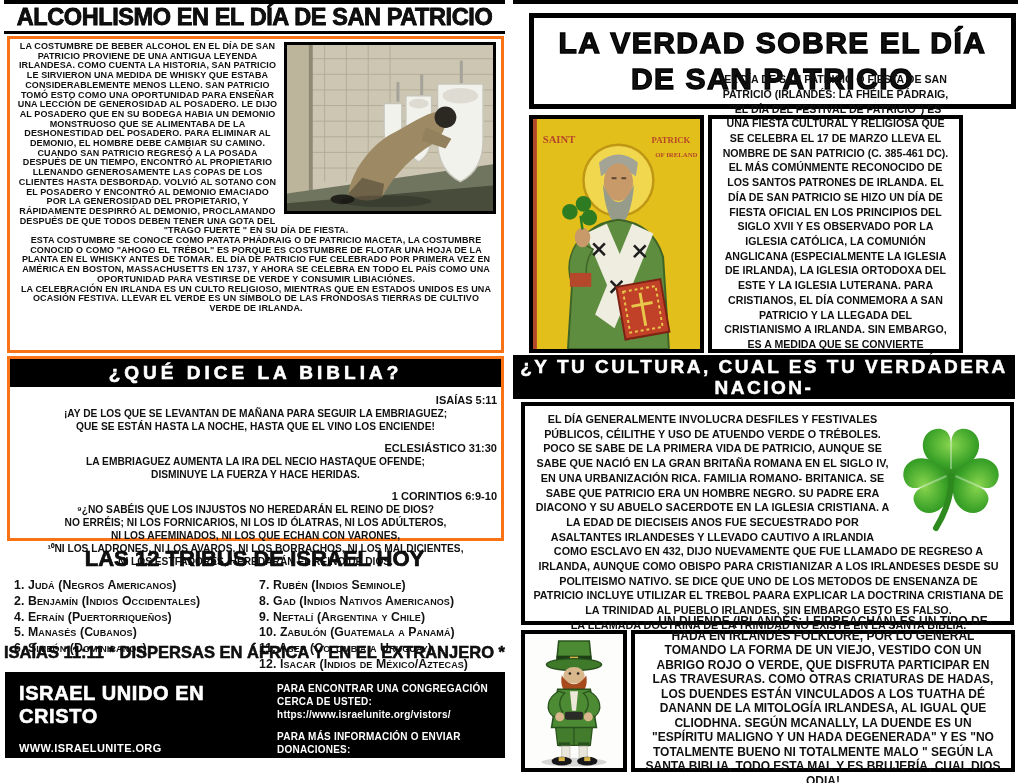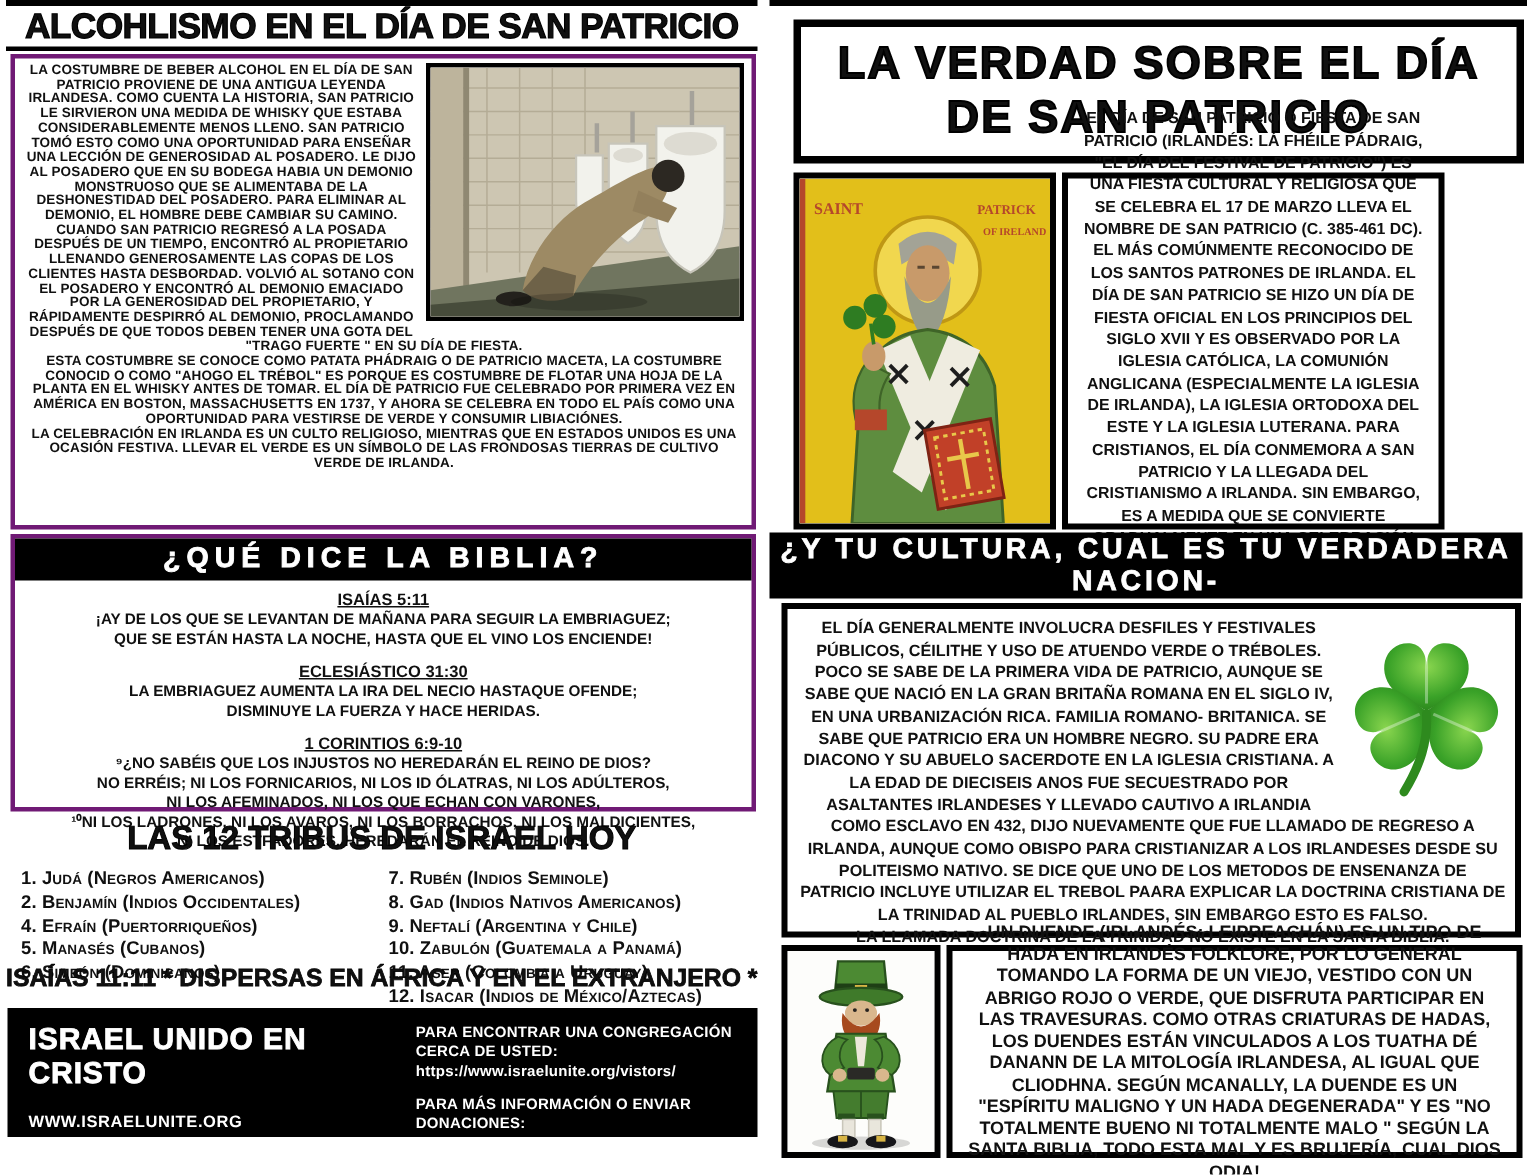--- a/index.html
+++ b/index.html
@@ -6,36 +6,36 @@
   body{
     width:1024px;height:783px;position:relative;background:#fff;
     font-family:"Liberation Sans",sans-serif;color:#101010;overflow:hidden;
     -webkit-font-smoothing:antialiased;
   }
   .abs{position:absolute;box-sizing:border-box;}
   .b{font-weight:bold;}
   .ctr{text-align:center;}
   .pre{white-space:pre-line;}
   .rule{background:#000;}
-  .box{border:3px solid #701a75;background:#fff;}
+  .box{border:3px solid #f97316;background:#fff;}
   .box4{border:4px solid #000;background:#fff;}
 
   
   #rule-top-left{left:4px;top:0;width:501px;height:4px;}
   #left-title{left:4px;top:4px;width:501px;font-size:23.5px;line-height:27px;letter-spacing:-0.4px;-webkit-text-stroke:0.8px #000;}
   #rule-under-title{left:4px;top:31px;width:501px;height:3px;}
   #story-box{left:7px;top:36px;width:497px;height:317px;padding:3px 5px 2px 6px;}
   #story-photo{float:right;width:212px;height:172px;border:3px solid #000;margin:0 0 3px 5px;box-sizing:border-box;}
   #story-photo svg{display:block;width:100%;height:100%;}
   #story-text{font-size:9px;line-height:9.7px;letter-spacing:0.1px;}
 
   #bible-sec{left:7px;top:356px;width:497px;height:185px;}
   #bible-bar{background:#000;color:#fff;font-size:19px;line-height:28px;letter-spacing:4px;-webkit-text-stroke:0.6px #fff;}
   #bible-verses{padding:6px 4px 0 4px;font-size:10.2px;line-height:13px;}
-  .verse-ref{display:block;text-decoration:underline;font-size:11px;margin-top:9px;}
+  .verse-ref{display:block;font-size:11px;margin-top:9px;text-align:right;}
   .verse-ref.first{margin-top:1px;}
 
   #tribes-heading{left:4px;top:546px;width:501px;font-size:22px;line-height:26px;-webkit-text-stroke:0.7px #000;}
   #tribes-cols{left:14px;top:578px;width:490px;display:flex;}
   .tribe-col{width:50%;font-size:12.3px;line-height:15.8px;font-variant:small-caps;letter-spacing:0.1px;}
   #isaias-line{left:4px;top:642px;width:501px;font-size:16.5px;line-height:20px;-webkit-text-stroke:0.5px #000;}
 
   #footer{left:5px;top:672px;width:500px;height:86px;background:#000;color:#fff;display:flex;padding:8px 8px 0 14px;}
   #footer-left{width:54%;}
   #footer-org{font-size:20px;letter-spacing:0.6px;-webkit-text-stroke:0.6px #fff;margin-top:2px;}

